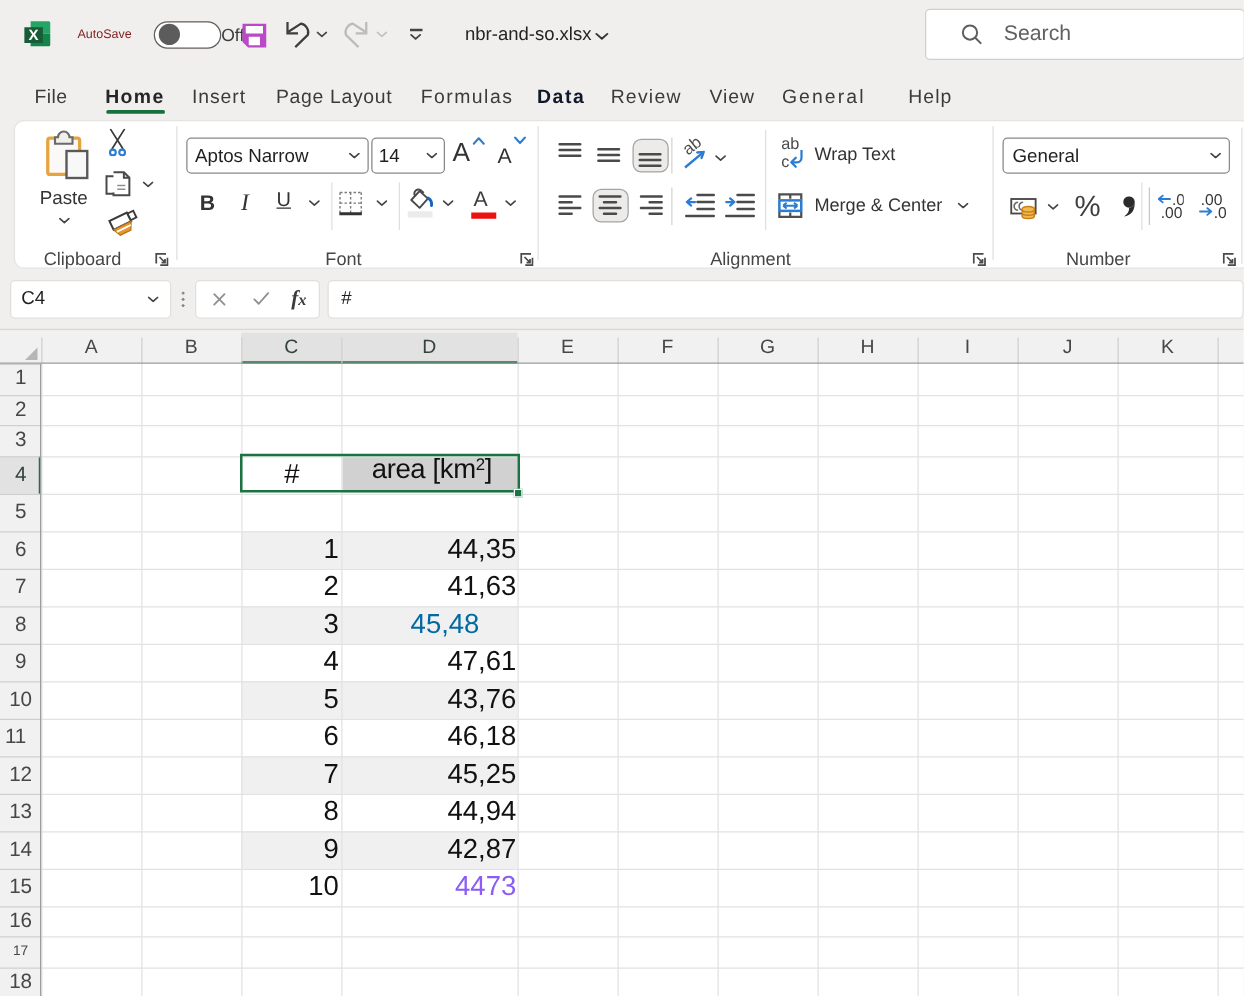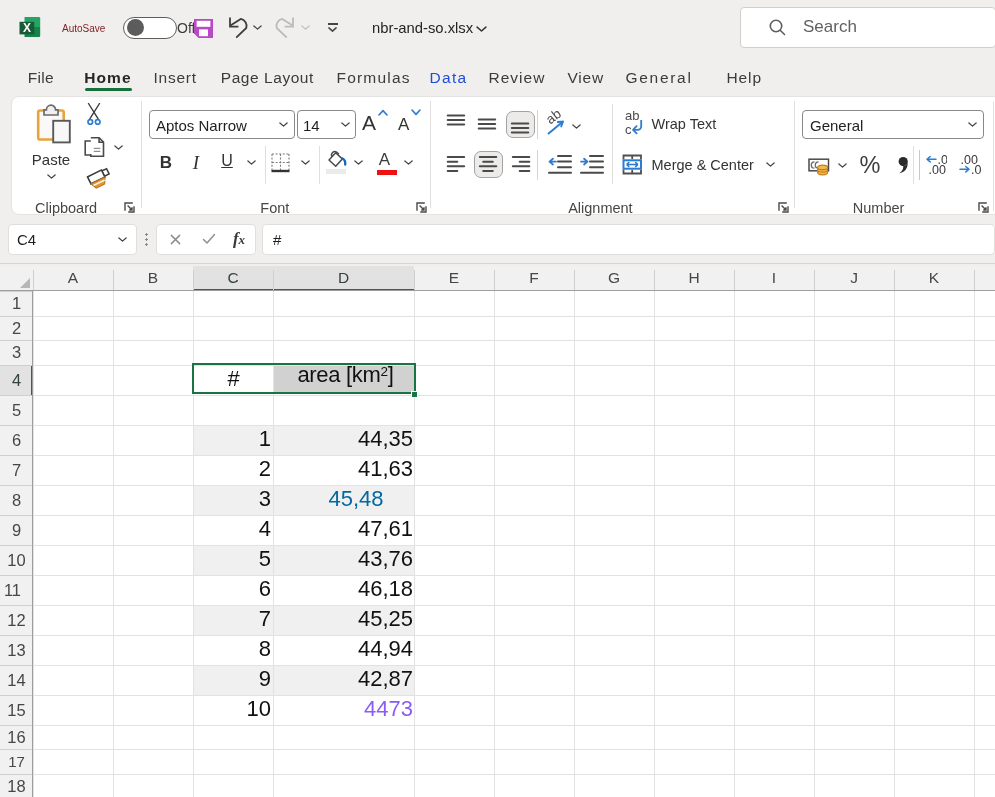--- a/index.html
+++ b/index.html
@@ -49,21 +49,21 @@
 <svg class="ab" style="left:768px;top:18px" width="19" height="19" viewBox="0 0 19 19">
 <circle cx="8" cy="8" r="5.7" fill="none" stroke="#605e5c" stroke-width="1.6"></circle>
 <path d="M12.2 12.2 L16.5 16.5" stroke="#605e5c" stroke-width="1.6" stroke-linecap="round"></path>
 </svg>
 <div class="ab t" style="left:803px;top:27px;transform:translateY(-50%);font-size:17px;color:#616161;font-weight:400;">Search</div>
 <div class="ab t" style="left:27.7px;top:78px;transform:translateY(-50%);font-size:15.5px;color:#3b3b3b;font-weight:400;letter-spacing:0.3px">File</div>
 <div class="ab t" style="left:84.2px;top:78px;transform:translateY(-50%);font-size:15.5px;color:#262626;font-weight:700;letter-spacing:1.1px">Home</div>
 <div class="ab t" style="left:153.5px;top:78px;transform:translateY(-50%);font-size:15.5px;color:#3b3b3b;font-weight:400;letter-spacing:0.75px">Insert</div>
 <div class="ab t" style="left:220.8px;top:78px;transform:translateY(-50%);font-size:15.5px;color:#3b3b3b;font-weight:400;letter-spacing:0.55px">Page Layout</div>
 <div class="ab t" style="left:336.5px;top:78px;transform:translateY(-50%);font-size:15.5px;color:#3b3b3b;font-weight:400;letter-spacing:1.2px">Formulas</div>
-<div class="ab t" style="left:429.5px;top:78px;transform:translateY(-50%);font-size:15.5px;color:#1d4ed8;font-weight:400;letter-spacing:1.3px">Data</div>
+<div class="ab t" style="left:429.5px;top:78px;transform:translateY(-50%);font-size:15.5px;color:#0f172a;font-weight:700;letter-spacing:1.3px">Data</div>
 <div class="ab t" style="left:488.5px;top:78px;transform:translateY(-50%);font-size:15.5px;color:#3b3b3b;font-weight:400;letter-spacing:1.0px">Review</div>
 <div class="ab t" style="left:567.5px;top:78px;transform:translateY(-50%);font-size:15.5px;color:#3b3b3b;font-weight:400;letter-spacing:0.8px">View</div>
 <div class="ab t" style="left:625.5px;top:78px;transform:translateY(-50%);font-size:15.5px;color:#3b3b3b;font-weight:400;letter-spacing:1.7px">General</div>
 <div class="ab t" style="left:726.5px;top:78px;transform:translateY(-50%);font-size:15.5px;color:#3b3b3b;font-weight:400;letter-spacing:0.9px">Help</div>
 <div class="ab" style="left:84.6px;top:88px;width:47.5px;height:3px;background:#15703b;border-radius:2px"></div>
 <div class="ab" style="left:10.5px;top:96px;width:990px;height:119px;background:#fff;border:1px solid #e5e3e1;border-radius:8px;box-sizing:border-box"></div>
 <div class="ab" style="left:993px;top:102px;width:1px;height:109px;background:#e1dfdd"></div>
 <div class="ab" style="left:140.5px;top:101px;width:1px;height:107px;background:#e1dfdd"></div>
 <div class="ab" style="left:429.5px;top:101px;width:1px;height:107px;background:#e1dfdd"></div>
 <div class="ab" style="left:793.5px;top:101px;width:1px;height:107px;background:#e1dfdd"></div>
@@ -370,21 +370,21 @@
 <div class="ab t" style="left:0px;top:469.5px;width:33px;transform:translateY(-50%);font-size:16.5px;color:#474747;text-align:center">7</div>
 <div class="ab t" style="left:0px;top:499.5px;width:33px;transform:translateY(-50%);font-size:16.5px;color:#474747;text-align:center">8</div>
 <div class="ab t" style="left:0px;top:529.5px;width:33px;transform:translateY(-50%);font-size:16.5px;color:#474747;text-align:center">9</div>
 <div class="ab t" style="left:0px;top:559.5px;width:33px;transform:translateY(-50%);font-size:16.5px;color:#474747;text-align:center">10</div>
 <div class="ab t" style="left:0px;top:589.5px;width:25px;transform:translateY(-50%);font-size:16.5px;color:#474747;text-align:center">11</div>
 <div class="ab t" style="left:0px;top:619.5px;width:33px;transform:translateY(-50%);font-size:16.5px;color:#474747;text-align:center">12</div>
 <div class="ab t" style="left:0px;top:649.5px;width:33px;transform:translateY(-50%);font-size:16.5px;color:#474747;text-align:center">13</div>
 <div class="ab t" style="left:0px;top:679.5px;width:33px;transform:translateY(-50%);font-size:16.5px;color:#474747;text-align:center">14</div>
 <div class="ab t" style="left:0px;top:709.5px;width:33px;transform:translateY(-50%);font-size:16.5px;color:#474747;text-align:center">15</div>
 <div class="ab t" style="left:0px;top:736.75px;width:33px;transform:translateY(-50%);font-size:16.5px;color:#474747;text-align:center">16</div>
-<div class="ab t" style="left:0px;top:761.25px;width:33px;transform:translateY(-50%);font-size:15px;color:#474747;text-align:center">17</div>
+<div class="ab t" style="left:0px;top:761.25px;width:33px;transform:translateY(-50%);font-size:11px;color:#474747;text-align:center">17</div>
 <div class="ab t" style="left:0px;top:785.75px;width:33px;transform:translateY(-50%);font-size:16.5px;color:#474747;text-align:center">18</div>
 <div class="ab t" style="left:233.5px;top:378.5px;transform:translate(-50%,-50%);font-size:22px;color:#111;font-weight:400;">#</div>
 <div class="ab t" style="left:345.5px;top:374.5px;transform:translate(-50%,-50%);font-size:22px;color:#111;letter-spacing:-0.3px">area [km<span style="font-size:13.5px;vertical-align:6px">2</span>]</div>
 <div class="ab t" style="left:193px;top:438.5px;width:78px;transform:translateY(-50%);font-size:22px;color:#111;text-align:right">1</div>
 <div class="ab t" style="left:273px;top:438.5px;width:140px;transform:translateY(-50%);font-size:22px;color:#111;text-align:right">44,35</div>
 <div class="ab t" style="left:193px;top:468.5px;width:78px;transform:translateY(-50%);font-size:22px;color:#111;text-align:right">2</div>
 <div class="ab t" style="left:273px;top:468.5px;width:140px;transform:translateY(-50%);font-size:22px;color:#111;text-align:right">41,63</div>
 <div class="ab t" style="left:193px;top:498.5px;width:78px;transform:translateY(-50%);font-size:22px;color:#111;text-align:right">3</div>
 <div class="ab t" style="left:273px;top:498.5px;width:166px;transform:translateY(-50%);font-size:22px;color:#0369a1;text-align:center">45,48</div>
 <div class="ab t" style="left:193px;top:528.5px;width:78px;transform:translateY(-50%);font-size:22px;color:#111;text-align:right">4</div>

